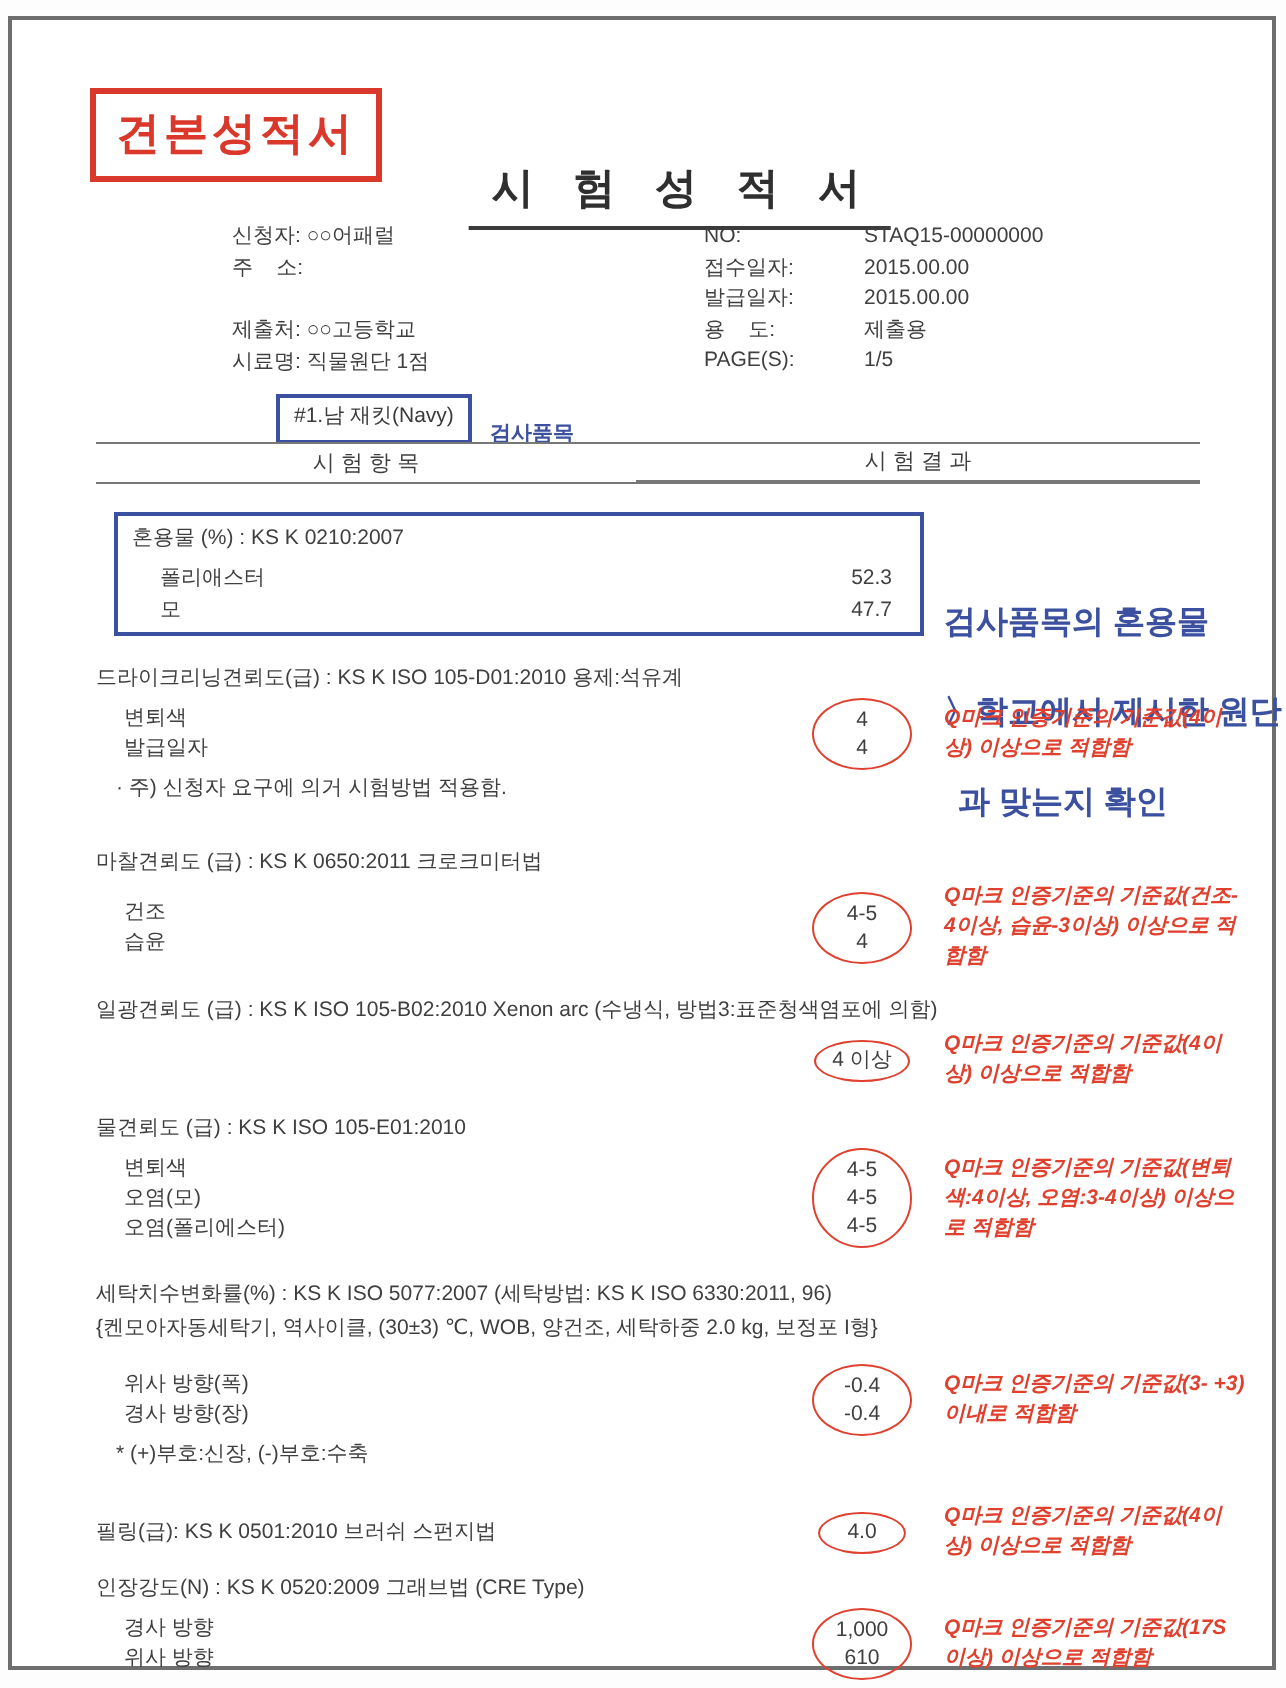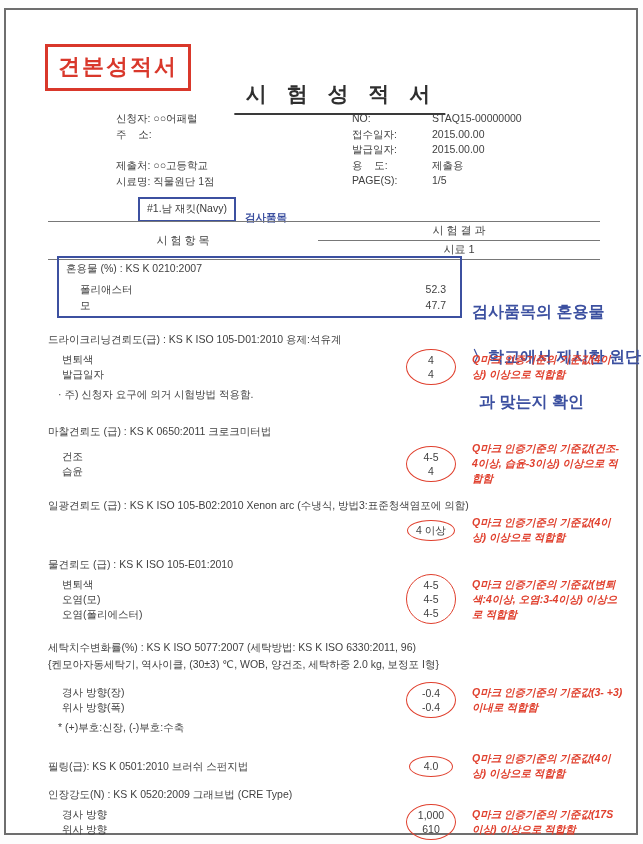--- a/index.html
+++ b/index.html
@@ -118,21 +118,20 @@
   <div class="row">
       <span class="lbl">PAGE(S):</span>
       <span class="val">1/5</span>
     </div>
 </div>
 
 <div class="thead">
   <div class="th-left">시 험 항 목</div>
   <div class="th-right">
     <div class="th-r1">시 험 결 과</div>
-    <div class="th-r2">시료 1</div>
   </div>
 </div>
 
 <div class="mixbox">
   <div class="mix-title">혼용물 (%) : KS K 0210:2007</div>
   <div class="mix-rows">
     <div class="mix-row">
         <span>폴리애스터</span>
         <span>52.3</span>
       </div>
@@ -215,22 +214,22 @@
       </div>
       <div class="annot">Q마크 인증기준의 기준값(변퇴색:4이상, 오염:3-4이상) 이상으로 적합함</div>
     </div>
   </section>
 
   <section class="sec mt16">
     <div class="s-title">세탁치수변화률(%) : KS K ISO 5077:2007 (세탁방법: KS K ISO 6330:2011, 96)</div>
     <div class="s-title2">{켄모아자동세탁기, 역사이클, (30±3) ℃, WOB, 양건조, 세탁하중 2.0 kg, 보정포 I형}</div>
     <div class="s-grid gap10">
       <div class="names">
+        <div class="nrow">위사 방향(폭)</div>
         <div class="nrow">경사 방향(장)</div>
-        <div class="nrow">위사 방향(폭)</div>
       </div>
       <div class="valcol">
         <div class="oval">
           <div>-0.4</div>
           <div>-0.4</div>
         </div>
       </div>
       <div class="annot">Q마크 인증기준의 기준값(3- +3) 이내로 적합함</div>
     </div>
     <div class="s-foot">* (+)부호:신장, (-)부호:수축</div>

